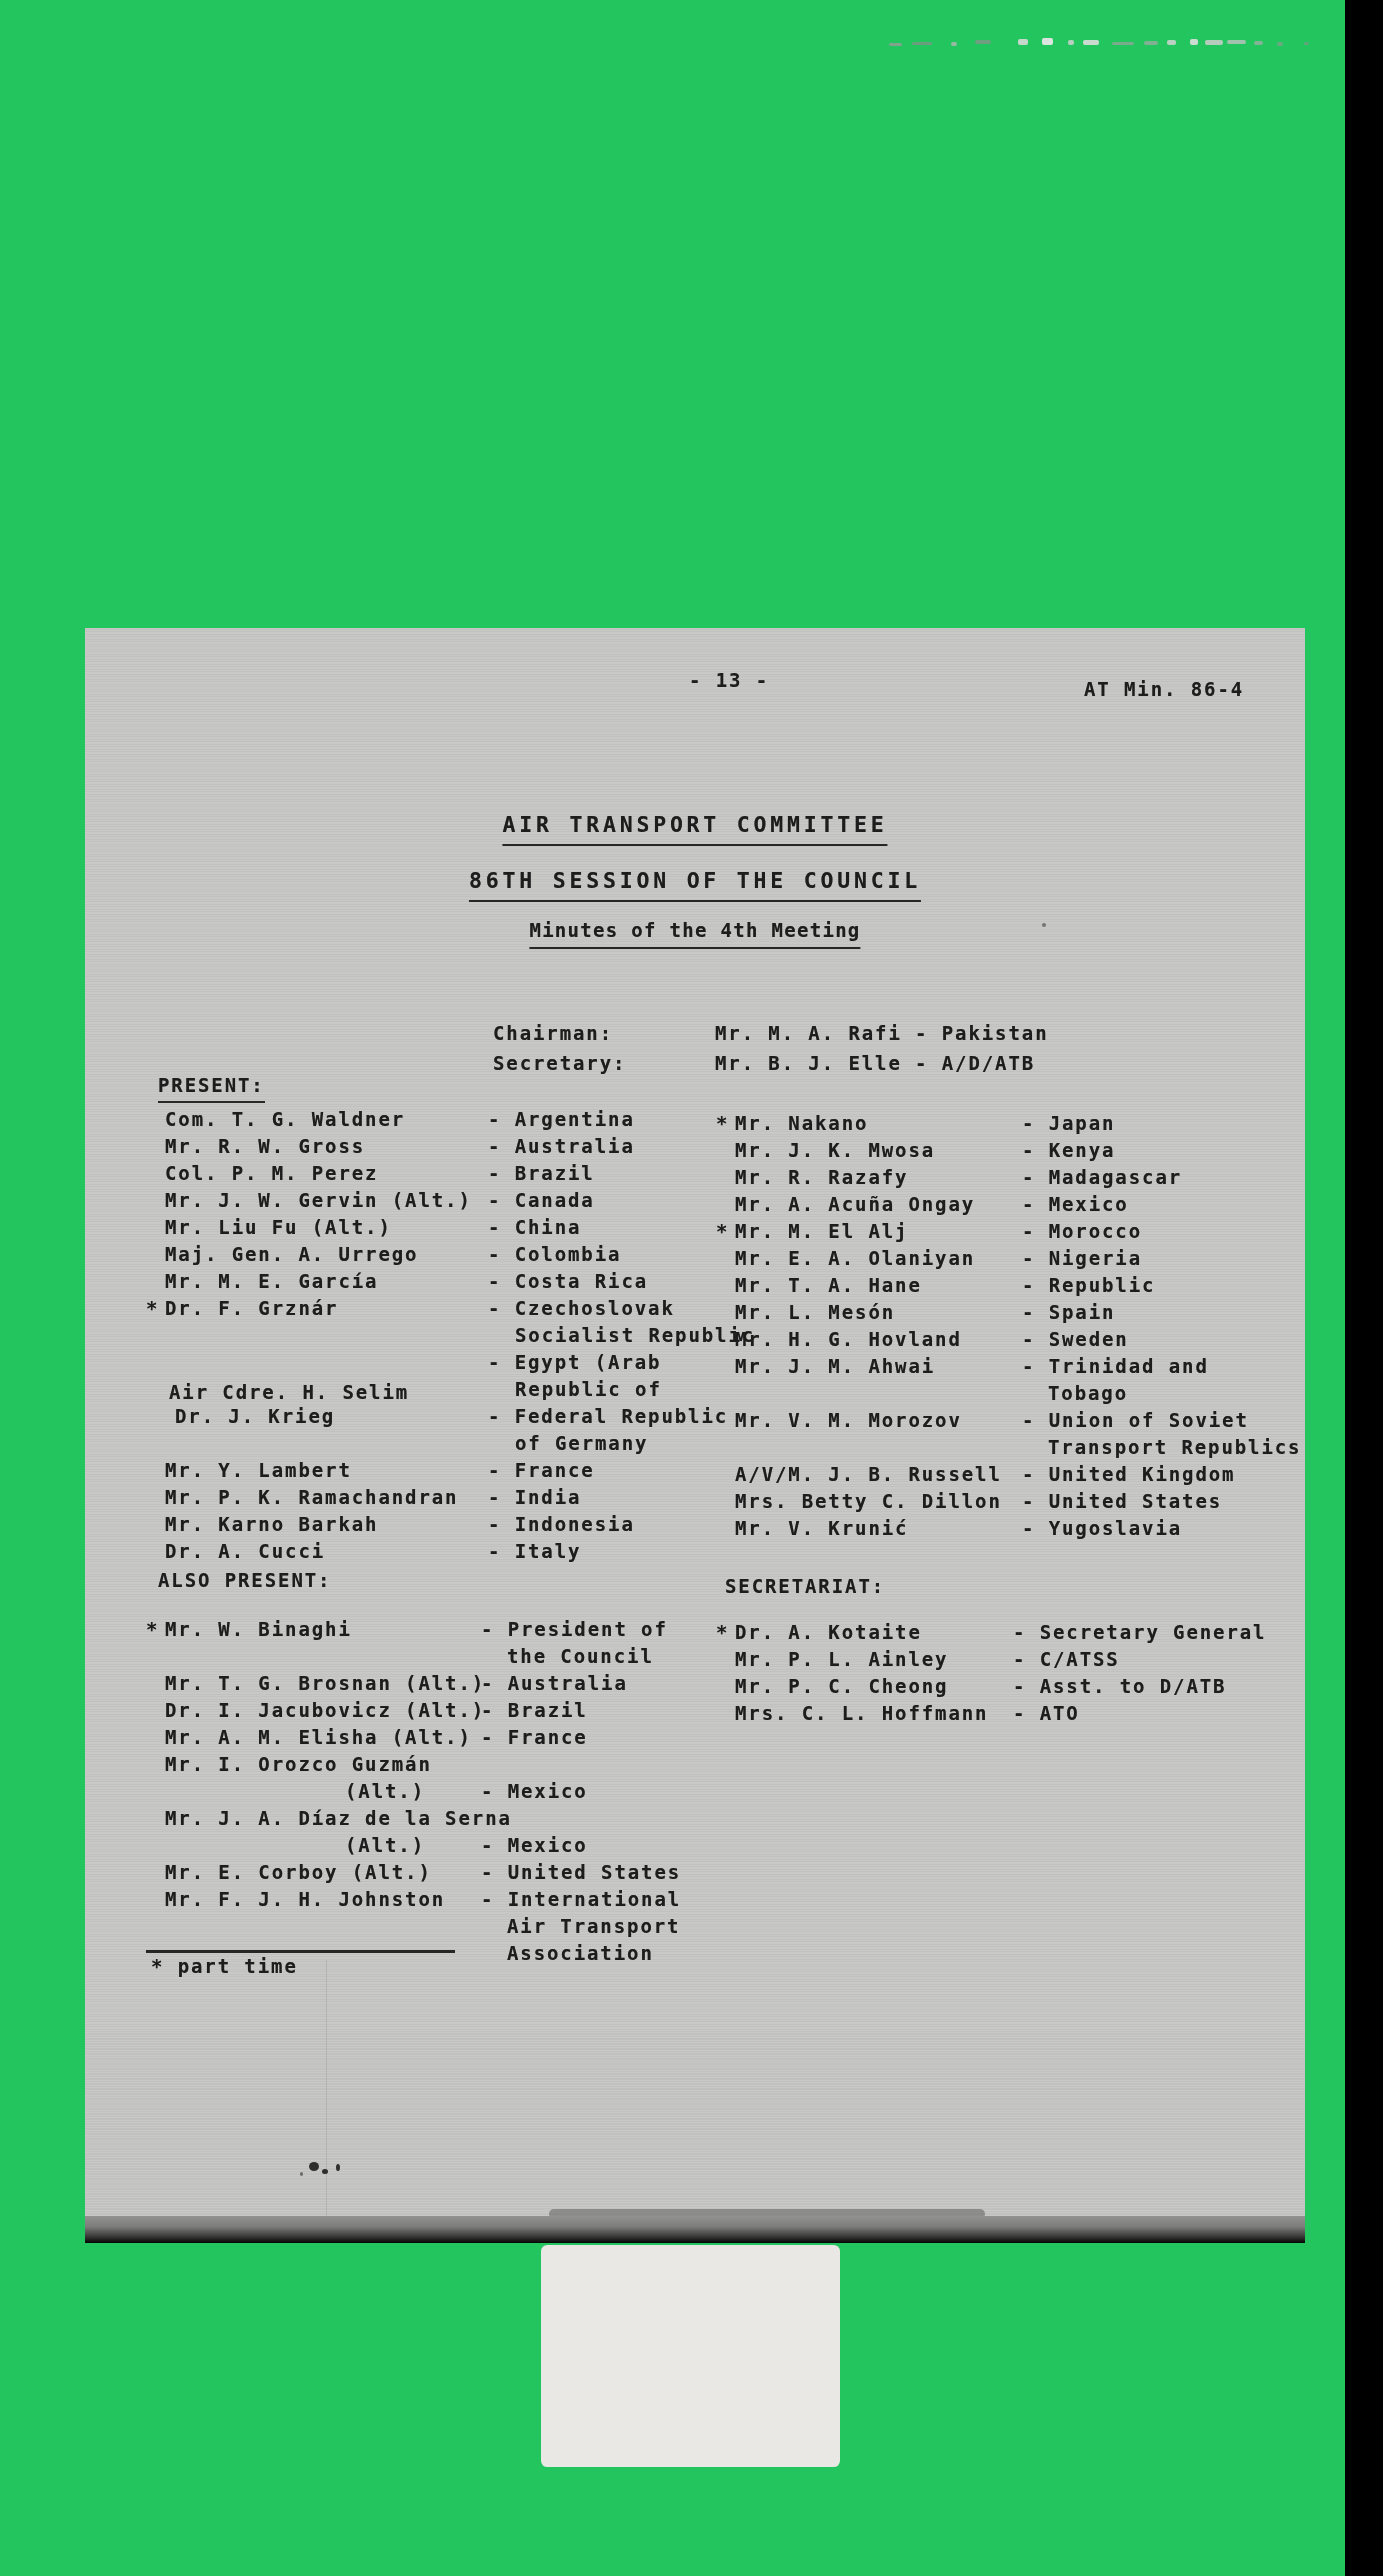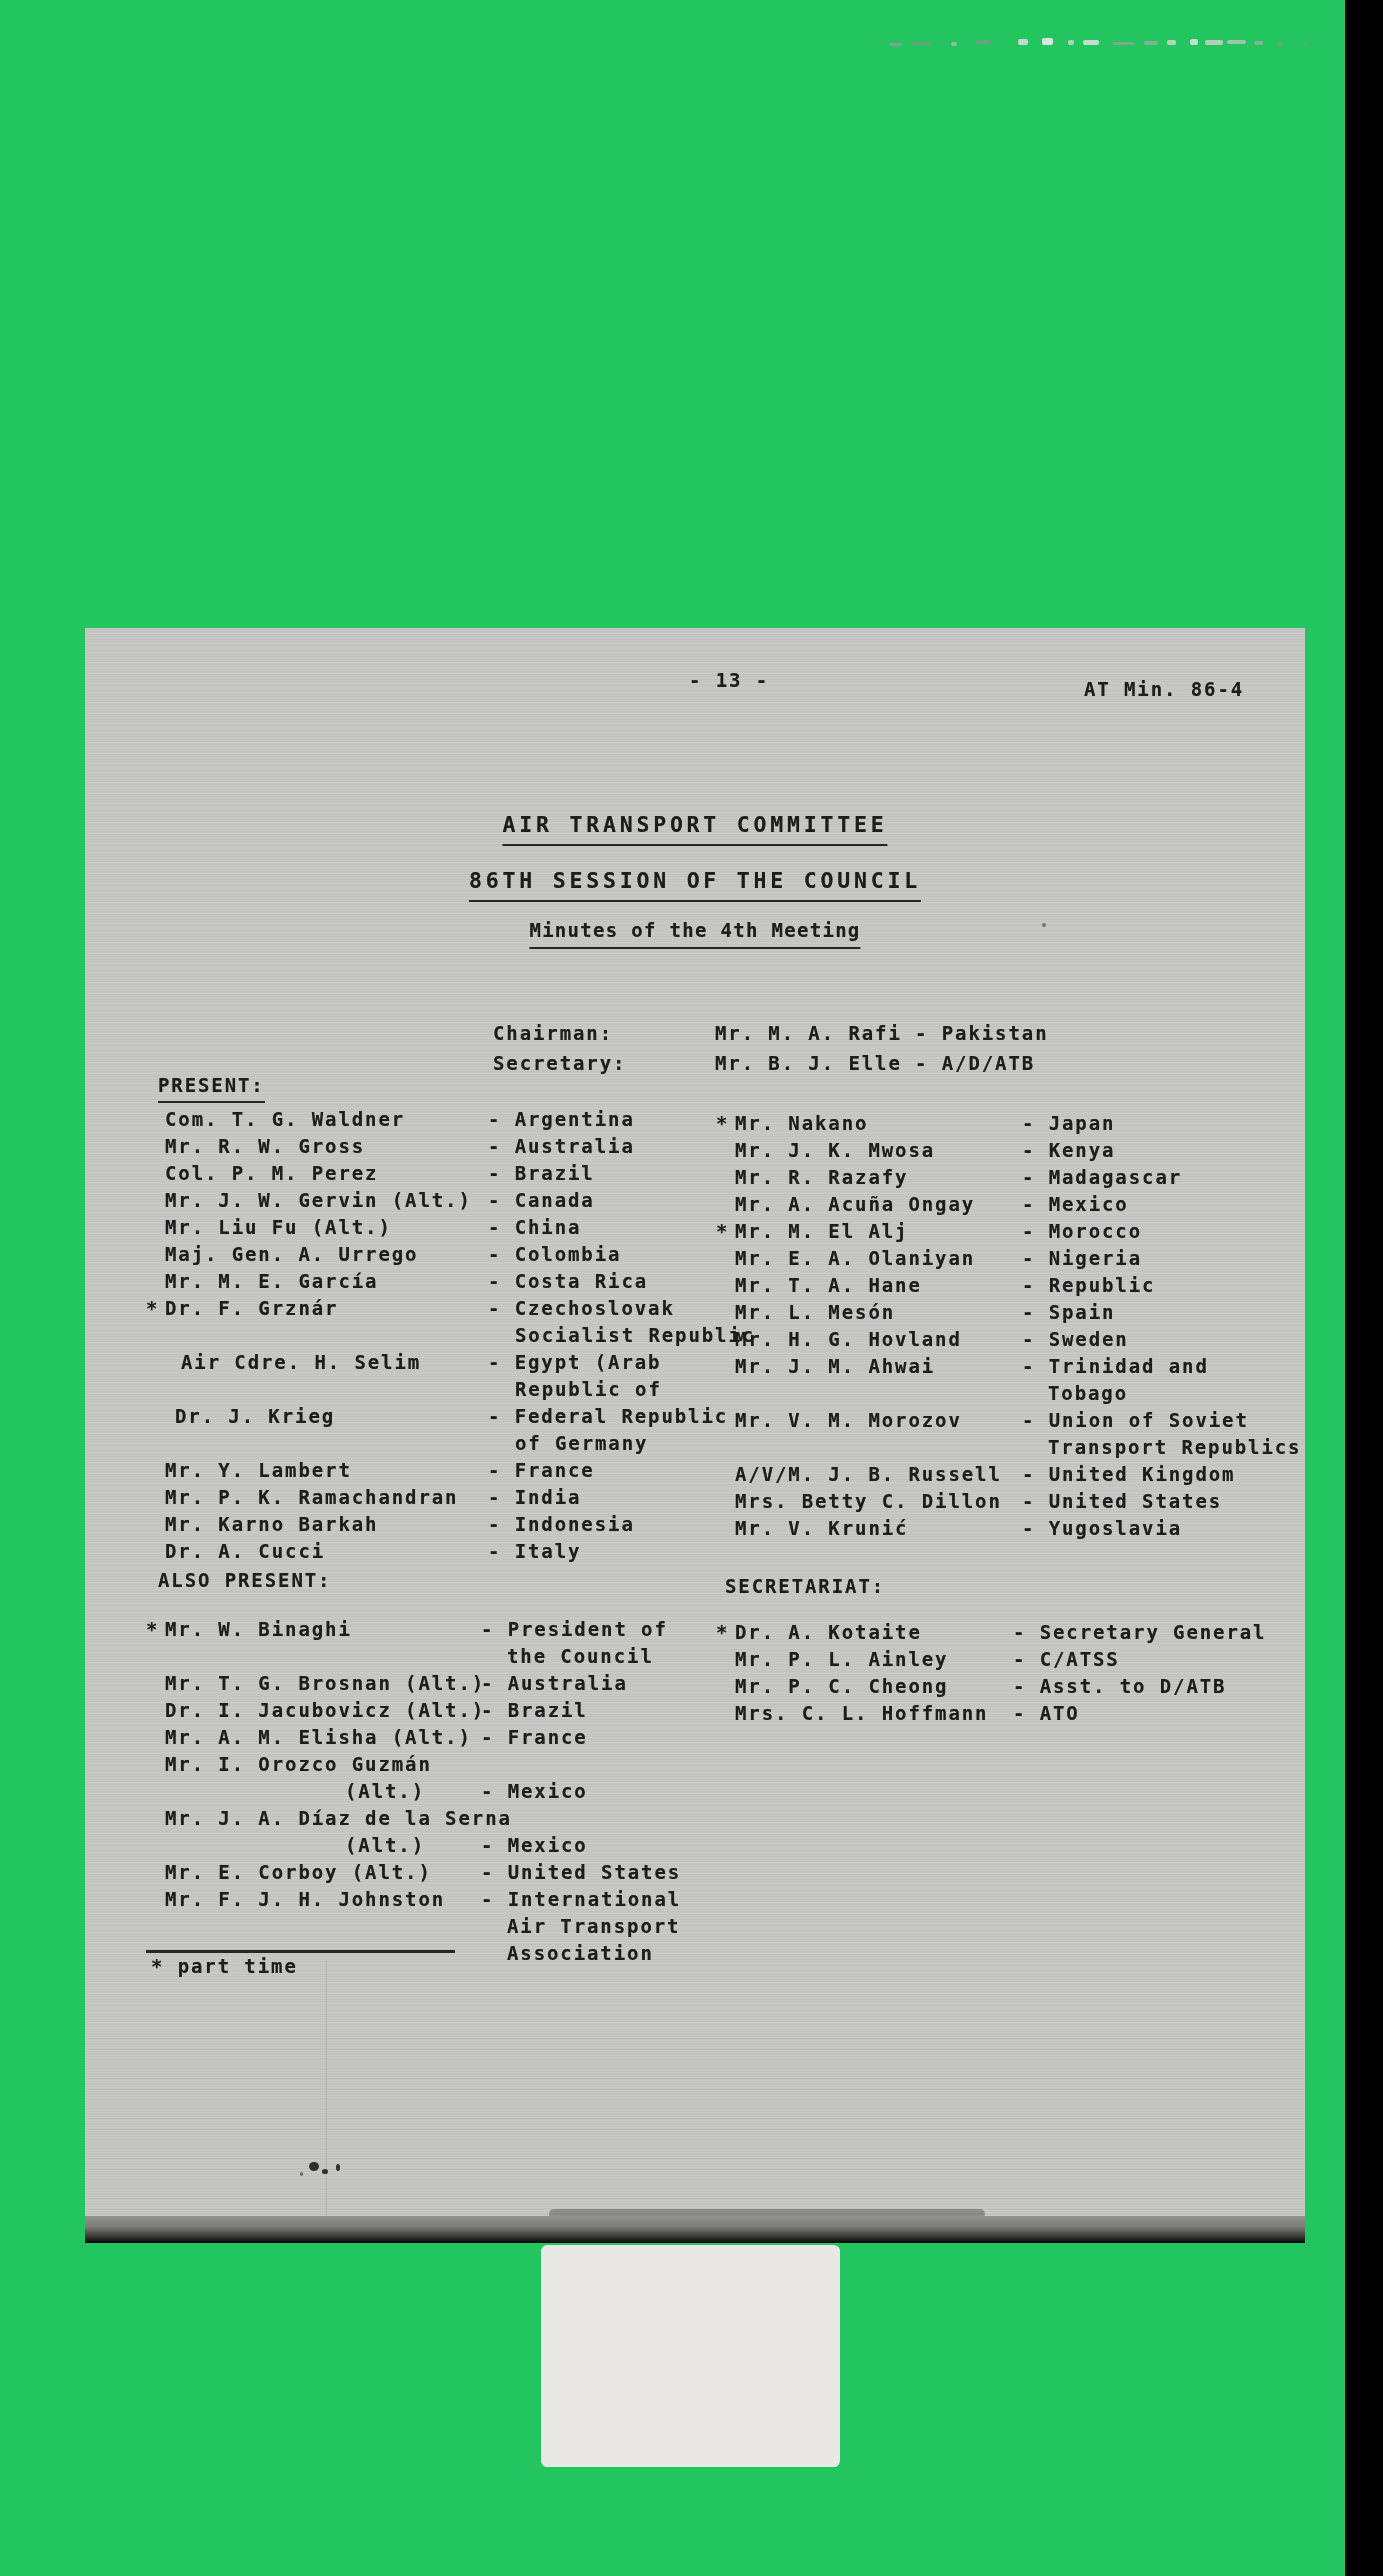--- a/index.html
+++ b/index.html
@@ -100,21 +100,21 @@
           <span style="left: 323px;">- Costa Rica</span>
         </div>
         <div class="row">
           <span style="left: 0px;"><span class="star">*</span>Dr. F. Grznár</span>
           <span style="left: 323px;">- Czechoslovak</span>
         </div>
         <div class="row">
           <span style="left: 350px;">Socialist Republic</span>
         </div>
         <div class="row">
-          <span style="left: 16px;">Air Cdre. H. Selim</span>
+          <span style="left: 4px; margin-top: 30px;">Air Cdre. H. Selim</span>
           <span style="left: 323px;">- Egypt (Arab</span>
         </div>
         <div class="row">
           <span style="left: 350px;">Republic of</span>
         </div>
         <div class="row">
           <span style="left: 10px;">Dr. J. Krieg</span>
           <span style="left: 323px;">- Federal Republic</span>
         </div>
         <div class="row">

